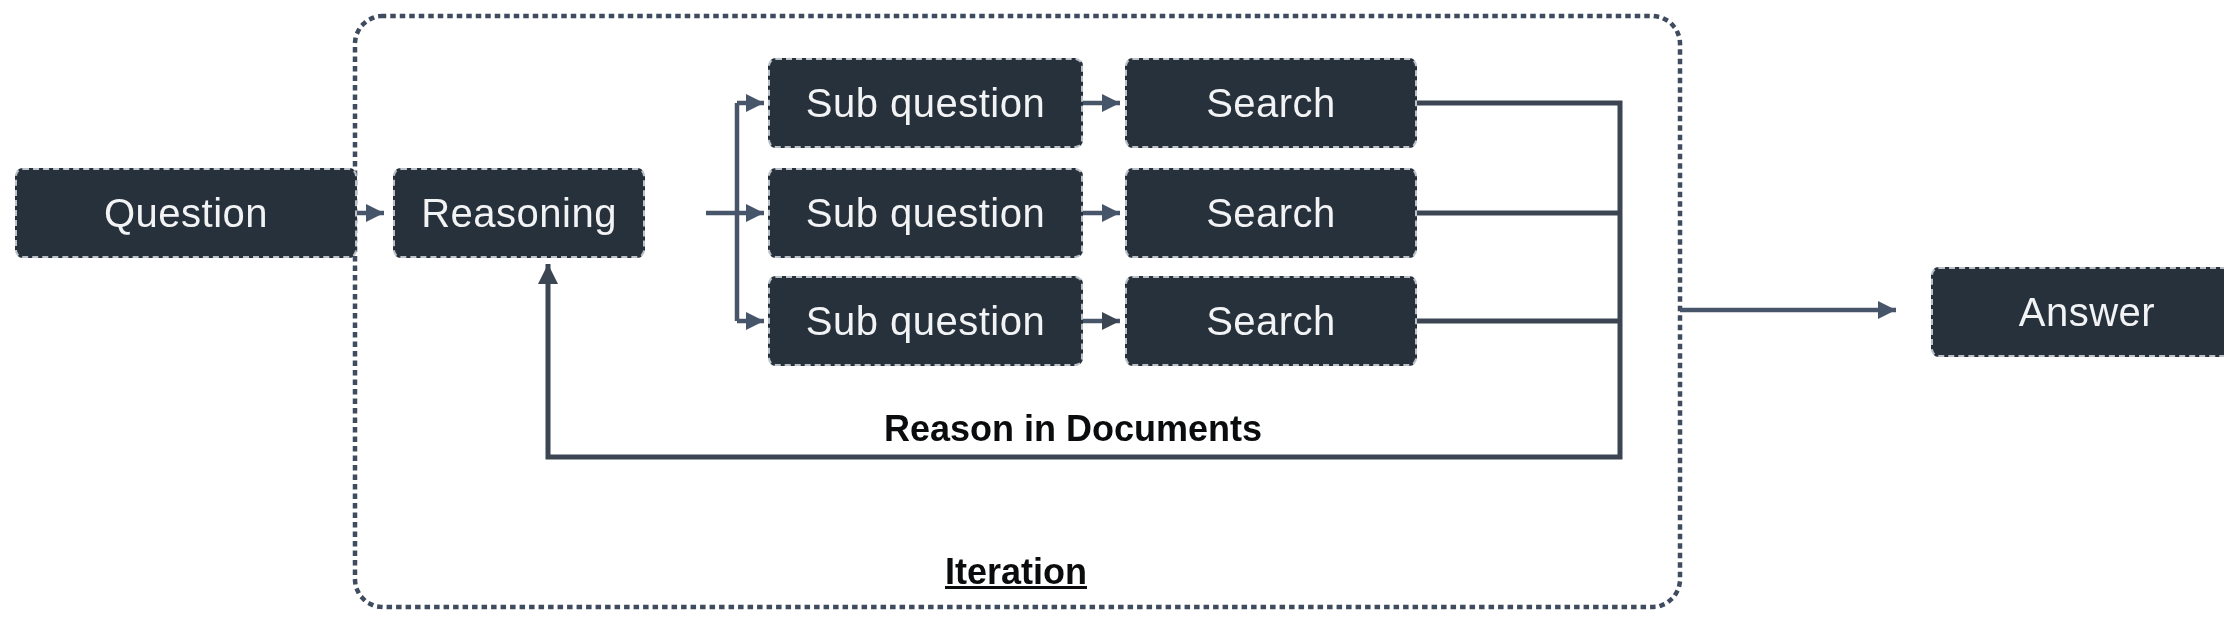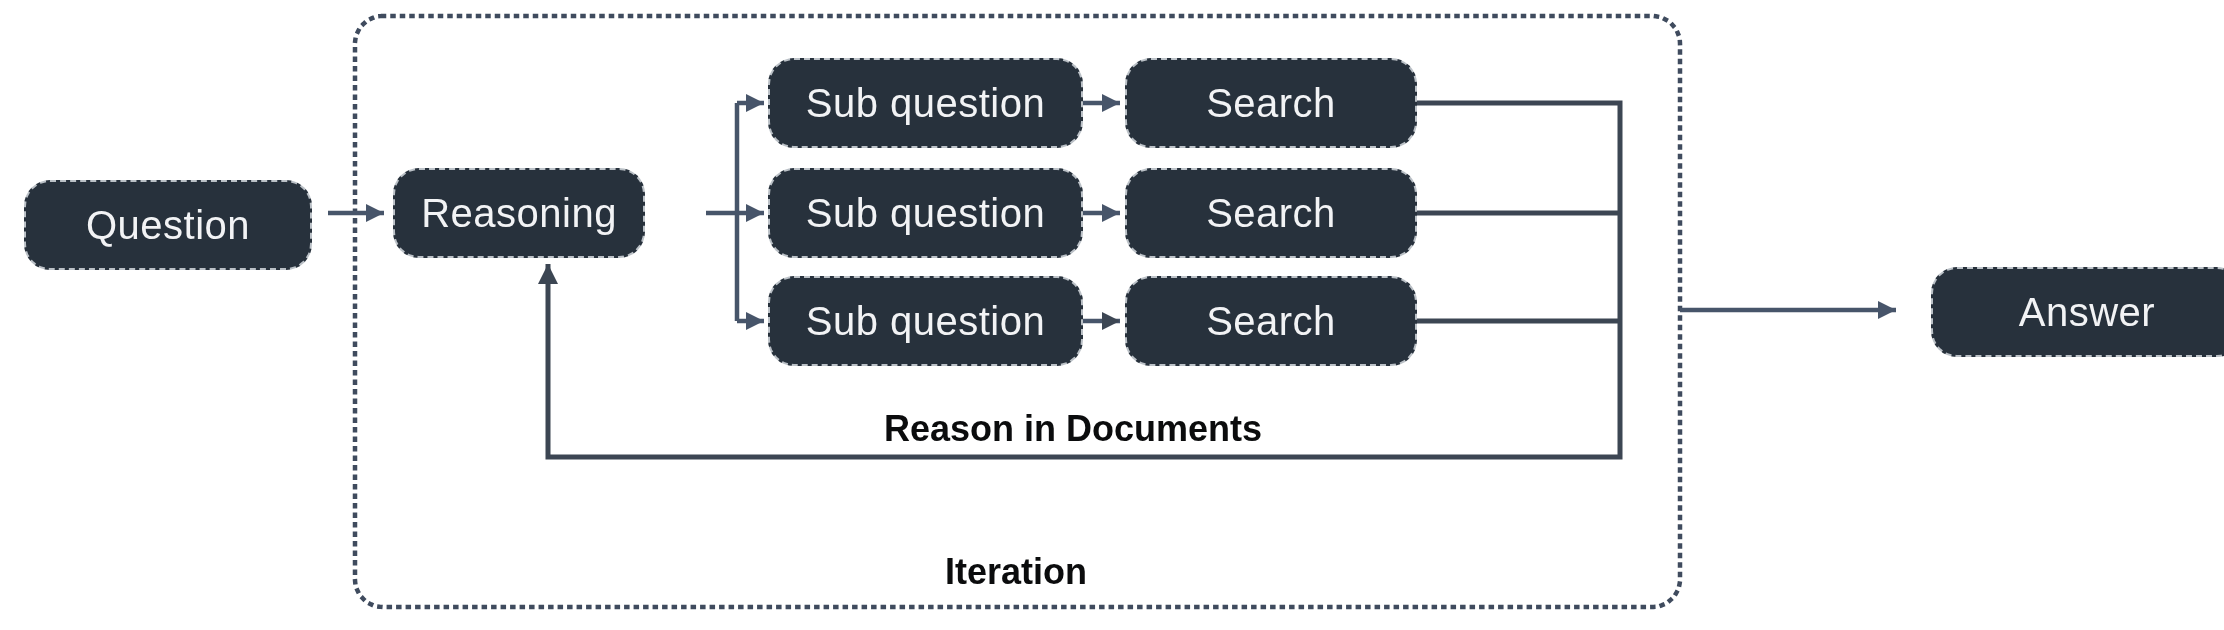--- a/index.html
+++ b/index.html
@@ -21,46 +21,46 @@
     stroke-dasharray:1 8.5;
     stroke-linecap:square;
     fill:none;
   }
   .node{
     position:absolute;
     height:90px;
     background:var(--node-fill,#27313c);
     color:var(--node-text,#f2f3f5);
     border:2px dashed rgba(214,219,224,0.85);
-    border-radius:26px;
+    border-radius:8px;
     box-sizing:border-box;
     display:flex;align-items:center;justify-content:center;
     font-size:40px;
     letter-spacing:0.5px;
     white-space:nowrap;
   }
-  .node-question {left:24px;  top:168px; width:288px;margin-top:12px;}
+  .node-question {left:15px;  top:168px; width:342px;}
   .node-reasoning{left:393px; top:168px; width:252px;}
   .node-sub1     {left:768px; top:58px;  width:315px;}
   .node-sub2     {left:768px; top:168px; width:315px;}
   .node-sub3     {left:768px; top:276px; width:315px;}
   .node-search1  {left:1125px;top:58px;  width:292px;}
   .node-search2  {left:1125px;top:168px; width:292px;}
   .node-search3  {left:1125px;top:276px; width:292px;}
   .node-answer   {left:1903px;top:267px; width:312px;margin-left:28px;}
   .flow-label{
     position:absolute;
     transform:translate(-50%,-50%);
     color:var(--label-text,#0b0c0d);
     font-size:36px;
     font-weight:bold;
     white-space:nowrap;
   }
   .label-reason{left:1073px;top:429px;}
-  .label-iteration{left:1016px;top:572px;}
+  .label-iteration{left:1016px;top:572px;text-decoration:underline;}
 </style>
 </head>
 <body>
 
 <div id="canvas">
 
   <svg id="edge-layer" viewBox="0 0 2224 630" xmlns="http://www.w3.org/2000/svg">
     <defs>
       <marker id="ah-a" viewBox="0 0 10 10" refX="10" refY="5" markerWidth="4" markerHeight="4" orient="auto">
         <path class="head-a" d="M0,0 L10,5 L0,10 z"></path>

